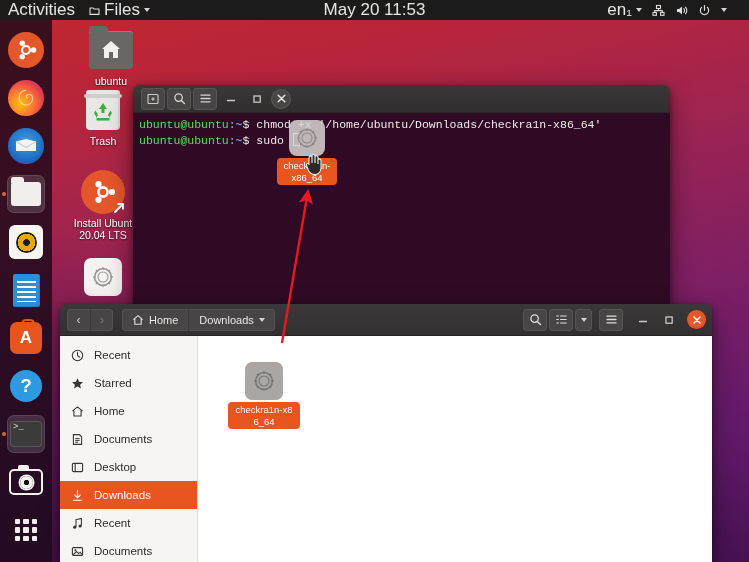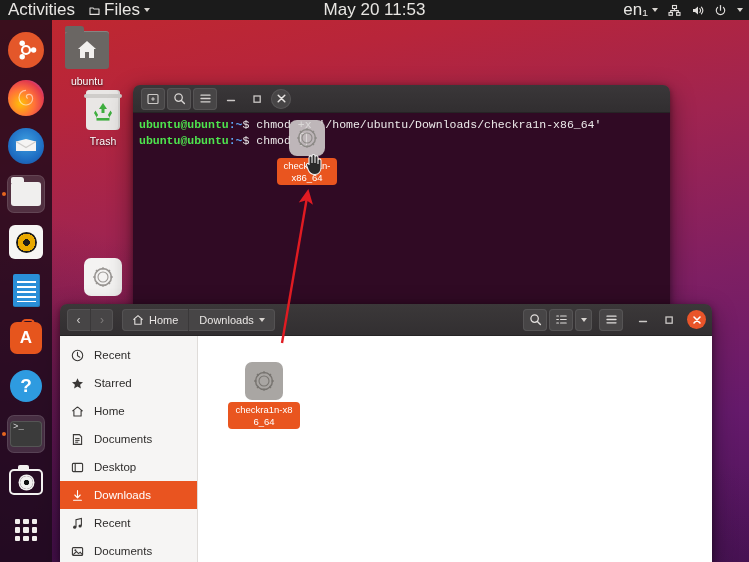--- a/index.html
+++ b/index.html
@@ -40,21 +40,21 @@
     font-size: 17px;
     z-index: 60;
   }
   .tb-left { display: flex; align-items: center; gap: 14px; padding-left: 8px; }
   .tb-item { display: flex; align-items: center; gap: 4px; cursor: default; }
   .tb-center {
     position: absolute; left: 50%; transform: translateX(-50%);
     display: flex; gap: 7px; align-items: center;
   }
   .tb-right {
-    position: absolute; right: 6px;
+    position: absolute; right: 22px;
     display: flex; align-items: center; gap: 10px;
   }
   .caret {
     width: 0; height: 0;
     border-left: 3.5px solid transparent;
     border-right: 3.5px solid transparent;
     border-top: 4px solid #d8d4d0;
     display: inline-block;
   }
   .tb-icon svg { display: block; }
@@ -261,21 +261,21 @@
   
   #terminal { left: 133px; top: 85px; width: 537px; height: 222px; z-index: 20; }
   #terminal .titlebar { background: linear-gradient(#3a3739, #312e30); }
   .term-body {
     height: 194px; background: #300a24;
     padding: 4px 6px 0 6px;
     font-family: "Liberation Mono", monospace;
     font-size: 11.5px; line-height: 1.42;
     position: relative; overflow: hidden;
   }
-  .t-user { color: #4ee44e; font-weight: bold; }
+  .t-user { color: #4ee44e; font-weight: normal; }
   .t-path { color: #5fa8f5; font-weight: bold; }
   .t-txt  { color: #eceaea; }
   .cursor-box {
     display: inline-block; width: 7px; height: 13px;
     border: 1px solid #e6e2e2; vertical-align: -2px; margin-left: 2px;
   }
 
   
   #drag-ghost {
     position: absolute; left: 277px; top: 120px;
@@ -358,21 +358,21 @@
   
   #hand-cursor { position: absolute; left: 303px; top: 152px; z-index: 38; }
 </style>
 </head>
 <body>
 
 <div id="screen">
 
   <div id="wallpaper"></div>
 
-  <div class="desk-icon" style="left:52px; top:28px;">
+  <div class="desk-icon" style="left:76px; top:28px;">
     <div class="glyph">
       <div class="folder-home">
         <svg width="44" height="38" viewBox="0 0 44 38" style="position:absolute;left:0;top:0">
           <path d="M22 10 L31 18 L29 18 L29 27 L24 27 L24 21 L20 21 L20 27 L15 27 L15 18 L13 18 Z" fill="#f2f0ee"></path>
         </svg>
       </div>
     </div>
     <div class="desk-label">ubuntu</div>
   </div>
 
@@ -385,20 +385,38 @@
             <path d="M11 28 l-3-5 1.5-2.5 2.6 4.4 -2 3.1 Z"></path>
             <path d="M23 28 l3-5 -1.5-2.5 -2.6 4.4 2 3.1 Z"></path>
             <path d="M10.5 28 h13 v2.6 h-13 Z"></path>
           </g>
         </svg>
       </div>
     </div>
     <div class="desk-label">Trash</div>
   </div>
 
+  <div class="desk-icon" style="left:68px; top:170px;">
+    <div class="glyph">
+      <div class="ubuntu-install">
+        <svg width="30" height="30" viewBox="0 0 30 30">
+          <g fill="#fff">
+            <circle cx="15" cy="15" r="4.6" fill="none" stroke="#fff" stroke-width="2.6"></circle>
+            <circle cx="24" cy="15" r="3.1"></circle>
+            <circle cx="10.5" cy="7.2" r="3.1"></circle>
+            <circle cx="10.5" cy="22.8" r="3.1"></circle>
+          </g>
+        </svg>
+        <svg class="shortcut-arrow" viewBox="0 0 15 15">
+          <path d="M3 12 L11 4 M11 4 H6.2 M11 4 V8.8" stroke="#fff" stroke-width="2" fill="none" stroke-linecap="round"></path>
+        </svg>
+      </div>
+    </div>
+    <div class="desk-label">Install Ubunt 20.04 LTS</div>
+  </div>
 
   <div class="desk-icon" style="left:68px; top:255px;">
     <div class="glyph">
       <div class="checkra-icon">
         <svg width="26" height="26" viewBox="0 0 26 26">
           <circle cx="13" cy="13" r="8.4" fill="none" stroke="#9a9794" stroke-width="1.6"></circle>
           <circle cx="13" cy="13" r="5" fill="none" stroke="#9a9794" stroke-width="1.1"></circle>
           <g stroke="#9a9794" stroke-width="1.4">
             <path d="M13 3.2 v2.4 M13 20.4 v2.4 M3.2 13 h2.4 M20.4 13 h2.4
                      M6 6 l1.7 1.7 M18.3 18.3 l1.7 1.7 M20 6 l-1.7 1.7 M7.7 18.3 L6 20"></path>
@@ -444,21 +462,21 @@
         <svg width="11" height="11" viewBox="0 0 11 11">
           <path d="M2.2 2.2 L8.8 8.8 M8.8 2.2 L2.2 8.8" stroke="#e8e5e3" stroke-width="1.5" stroke-linecap="round"></path>
         </svg>
       </div>
     </div>
     <div class="term-body">
       <div>
         <span class="t-user">ubuntu@ubuntu</span><span class="t-path">:~</span><span class="t-txt">$ chmod +x '/home/ubuntu/Downloads/checkra1n-x86_64'</span>
       </div>
       <div>
-        <span class="t-user">ubuntu@ubuntu</span><span class="t-path">:~</span><span class="t-txt">$ chmod </span><span class="cursor-box"></span>
+        <span class="t-user">ubuntu@ubuntu</span><span class="t-path">:~</span><span class="t-txt">$ sudo </span><span class="cursor-box"></span>
       </div>
     </div>
   </div>
 
   <div id="drag-ghost">
     <div class="ghost-tile">
       <svg width="26" height="26" viewBox="0 0 26 26">
         <circle cx="13" cy="13" r="8.4" fill="none" stroke="#8d8a87" stroke-width="1.5"></circle>
         <circle cx="13" cy="13" r="5" fill="none" stroke="#8d8a87" stroke-width="1.1"></circle>
         <g stroke="#8d8a87" stroke-width="1.3">

